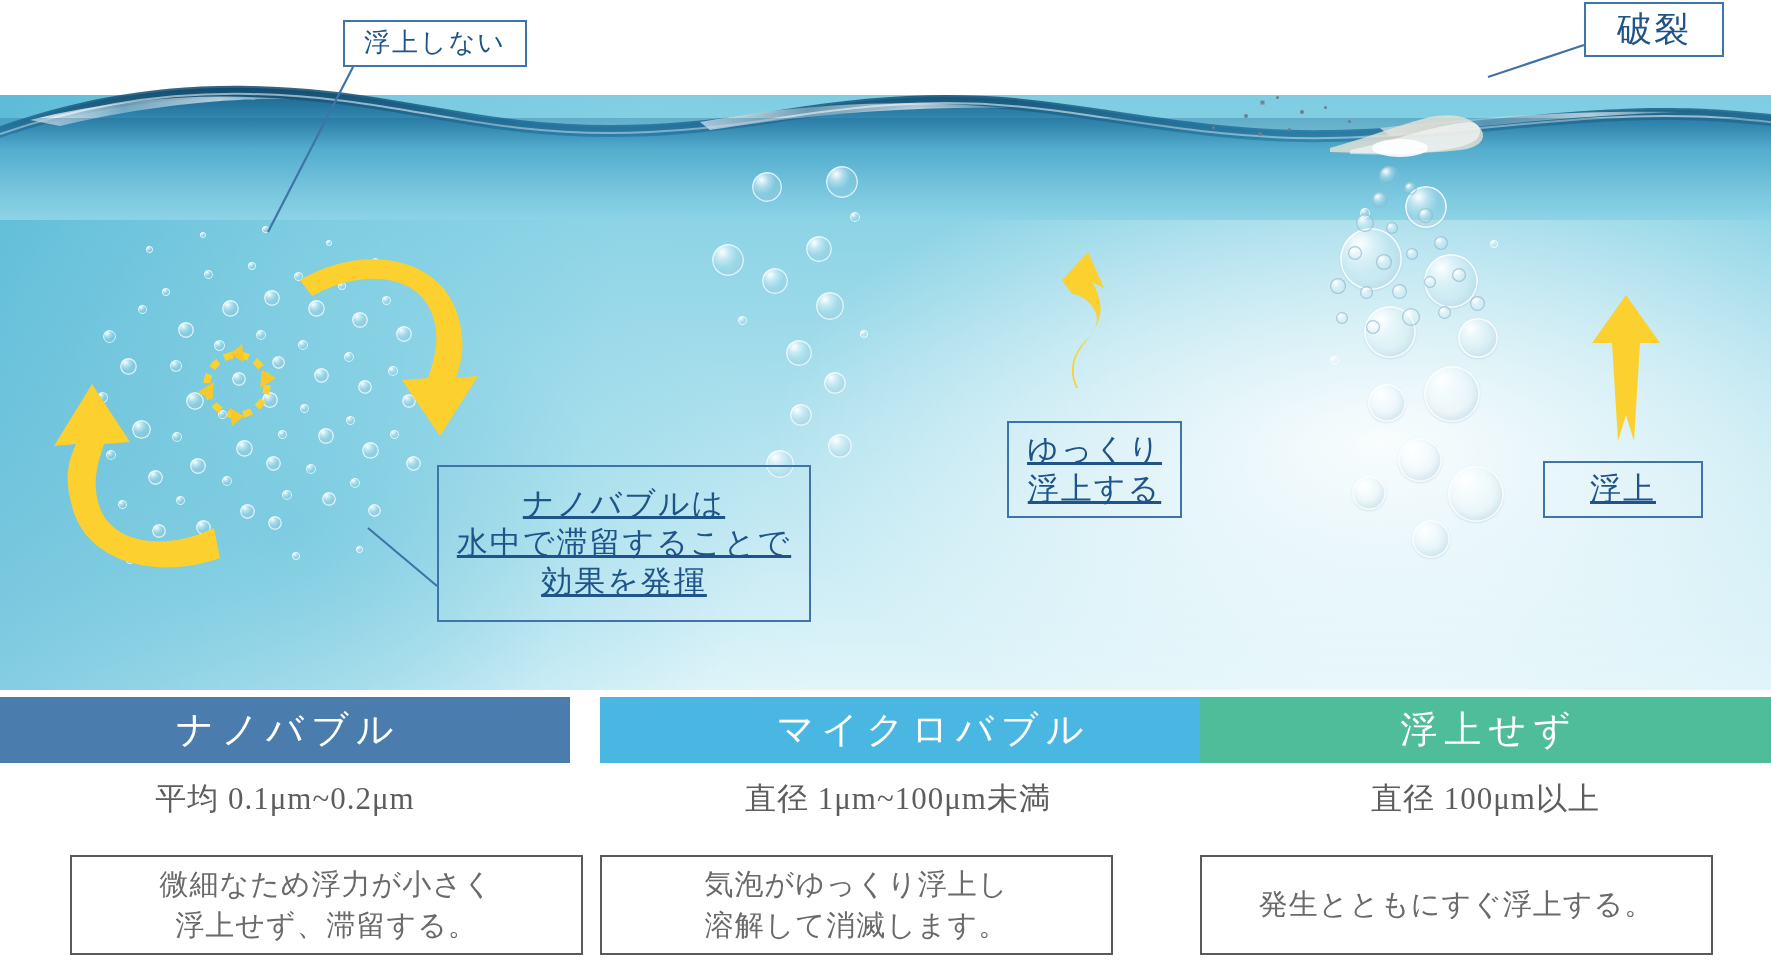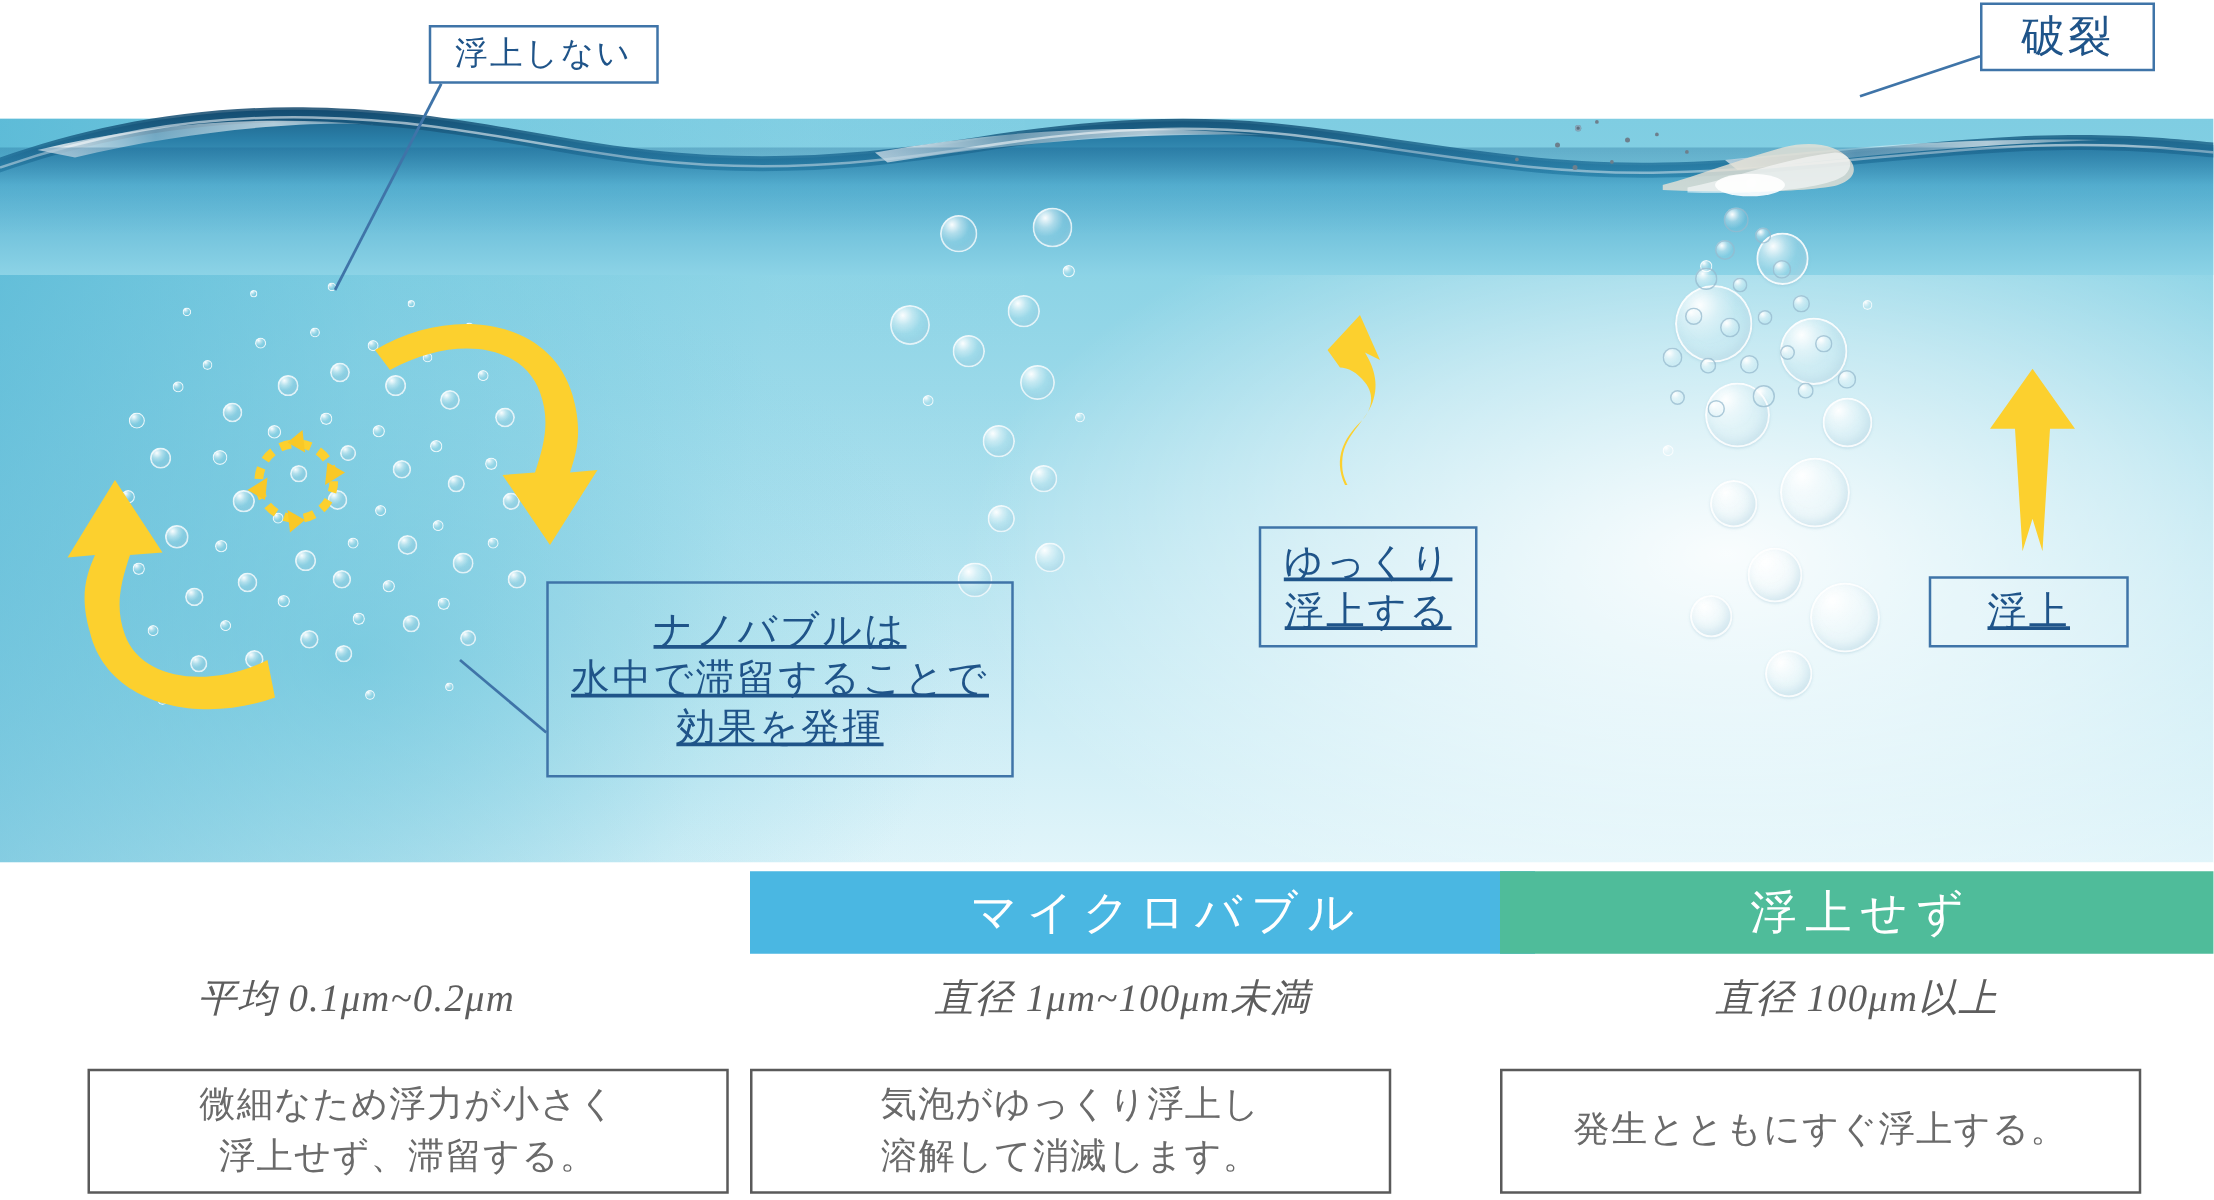--- a/index.html
+++ b/index.html
@@ -121,21 +121,20 @@
     display:flex;align-items:center;justify-content:center;
     text-indent:7px;
   }
   .col-size{
     position:absolute;
     top:88px; left:0; width:100%;
     text-align:center;
     color:#5d5d5d;
     font-size:31px;
     letter-spacing:1px;
-    font-style:italic;
   }
   .col-desc{
     position:absolute;
     top:165px;
     box-sizing:border-box;
     border:2px solid #5a5a5a;
     color:#6a6a6a;
     font-size:29px;
     line-height:1.42;
     text-align:center;
@@ -393,20 +392,21 @@
     <div class="callout on-water" style="left:1007px;top:421px;width:175px;height:97px;font-size:31px;">ゆっくり
 浮上する</div>
 
     <div class="callout on-water" style="left:1543px;top:461px;width:160px;height:57px;font-size:31px;">浮上</div>
 
   </div>
 
   <div id="legend">
 
     <div class="col" style="left:0px;width:570px;">
+      <div class="col-head" style="background:#4a7cae;">ナノバブル</div>
       <div class="col-size">平均 0.1μm~0.2μm</div>
     </div>
     <div class="col-desc" style="left:70px;width:513px;">微細なため浮力が小さく
 浮上せず、滞留する。</div>
 
     <div class="col" style="left:600px;width:596px;">
       <div class="col-head" style="background:#4ab7e2;padding-left:32px;">マイクロバブル</div>
       <div class="col-size">直径 1μm~100μm未満</div>
     </div>
     <div class="col-desc" style="left:600px;width:513px;">気泡がゆっくり浮上し

